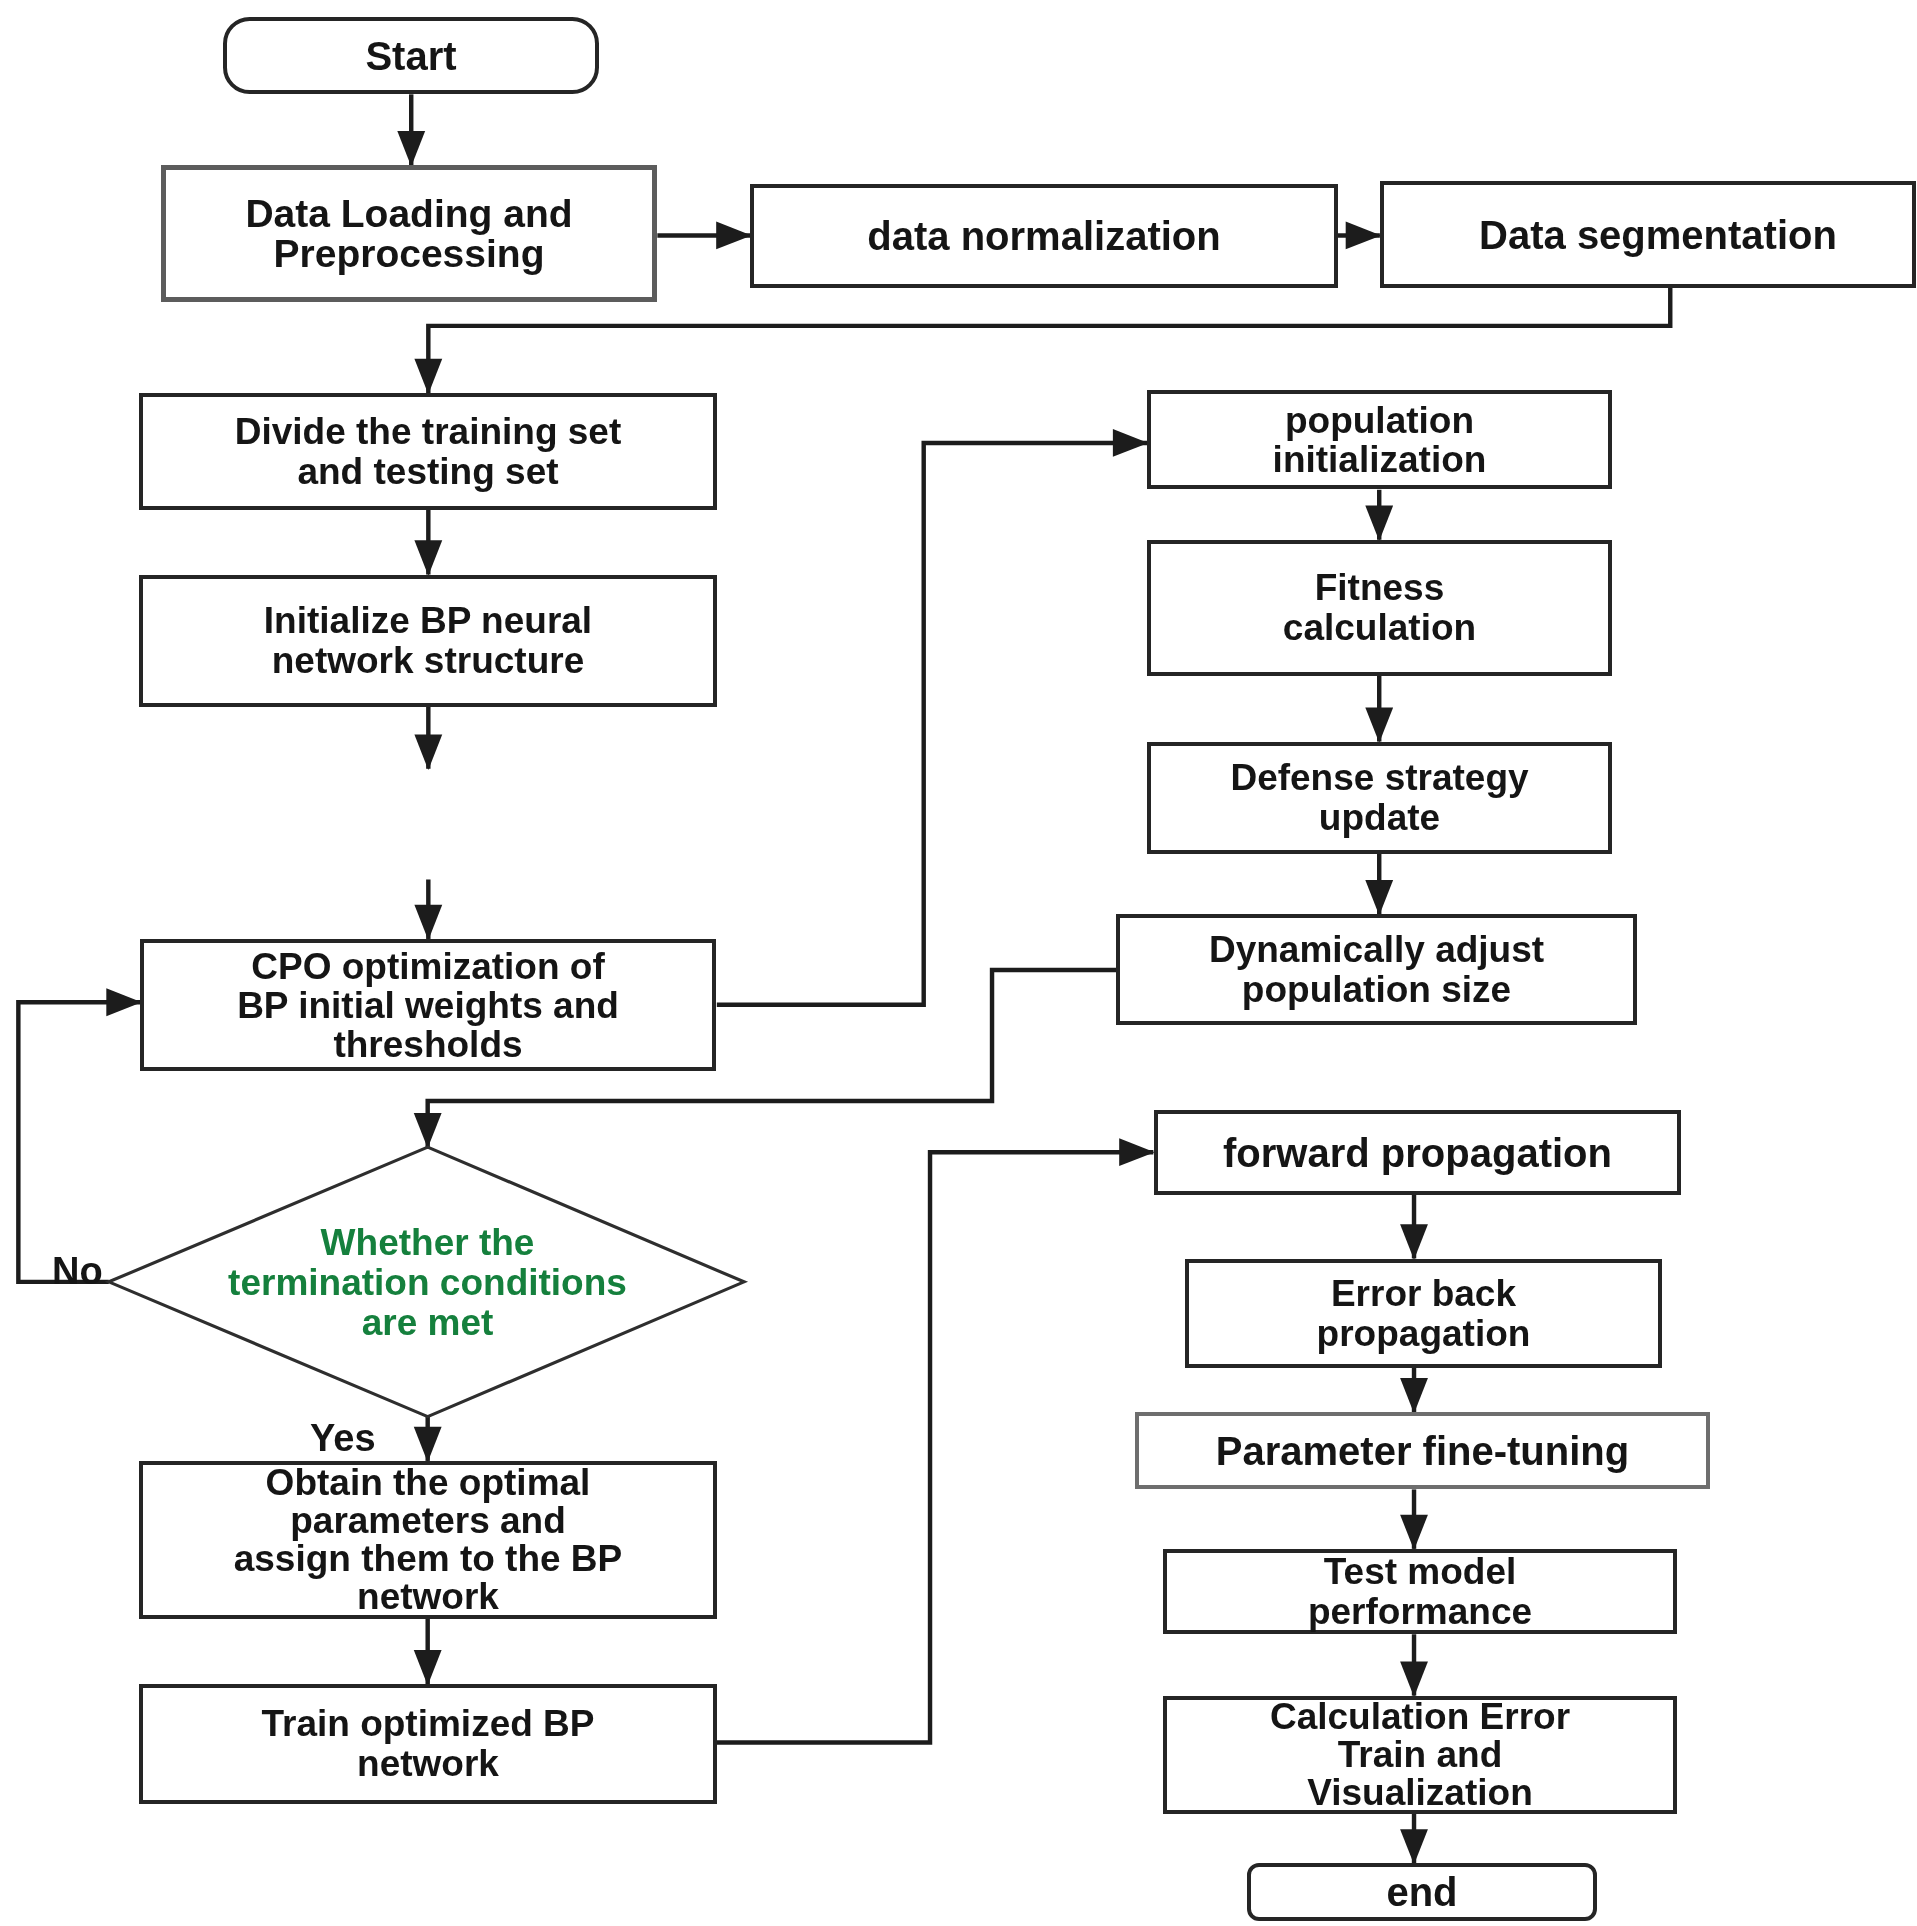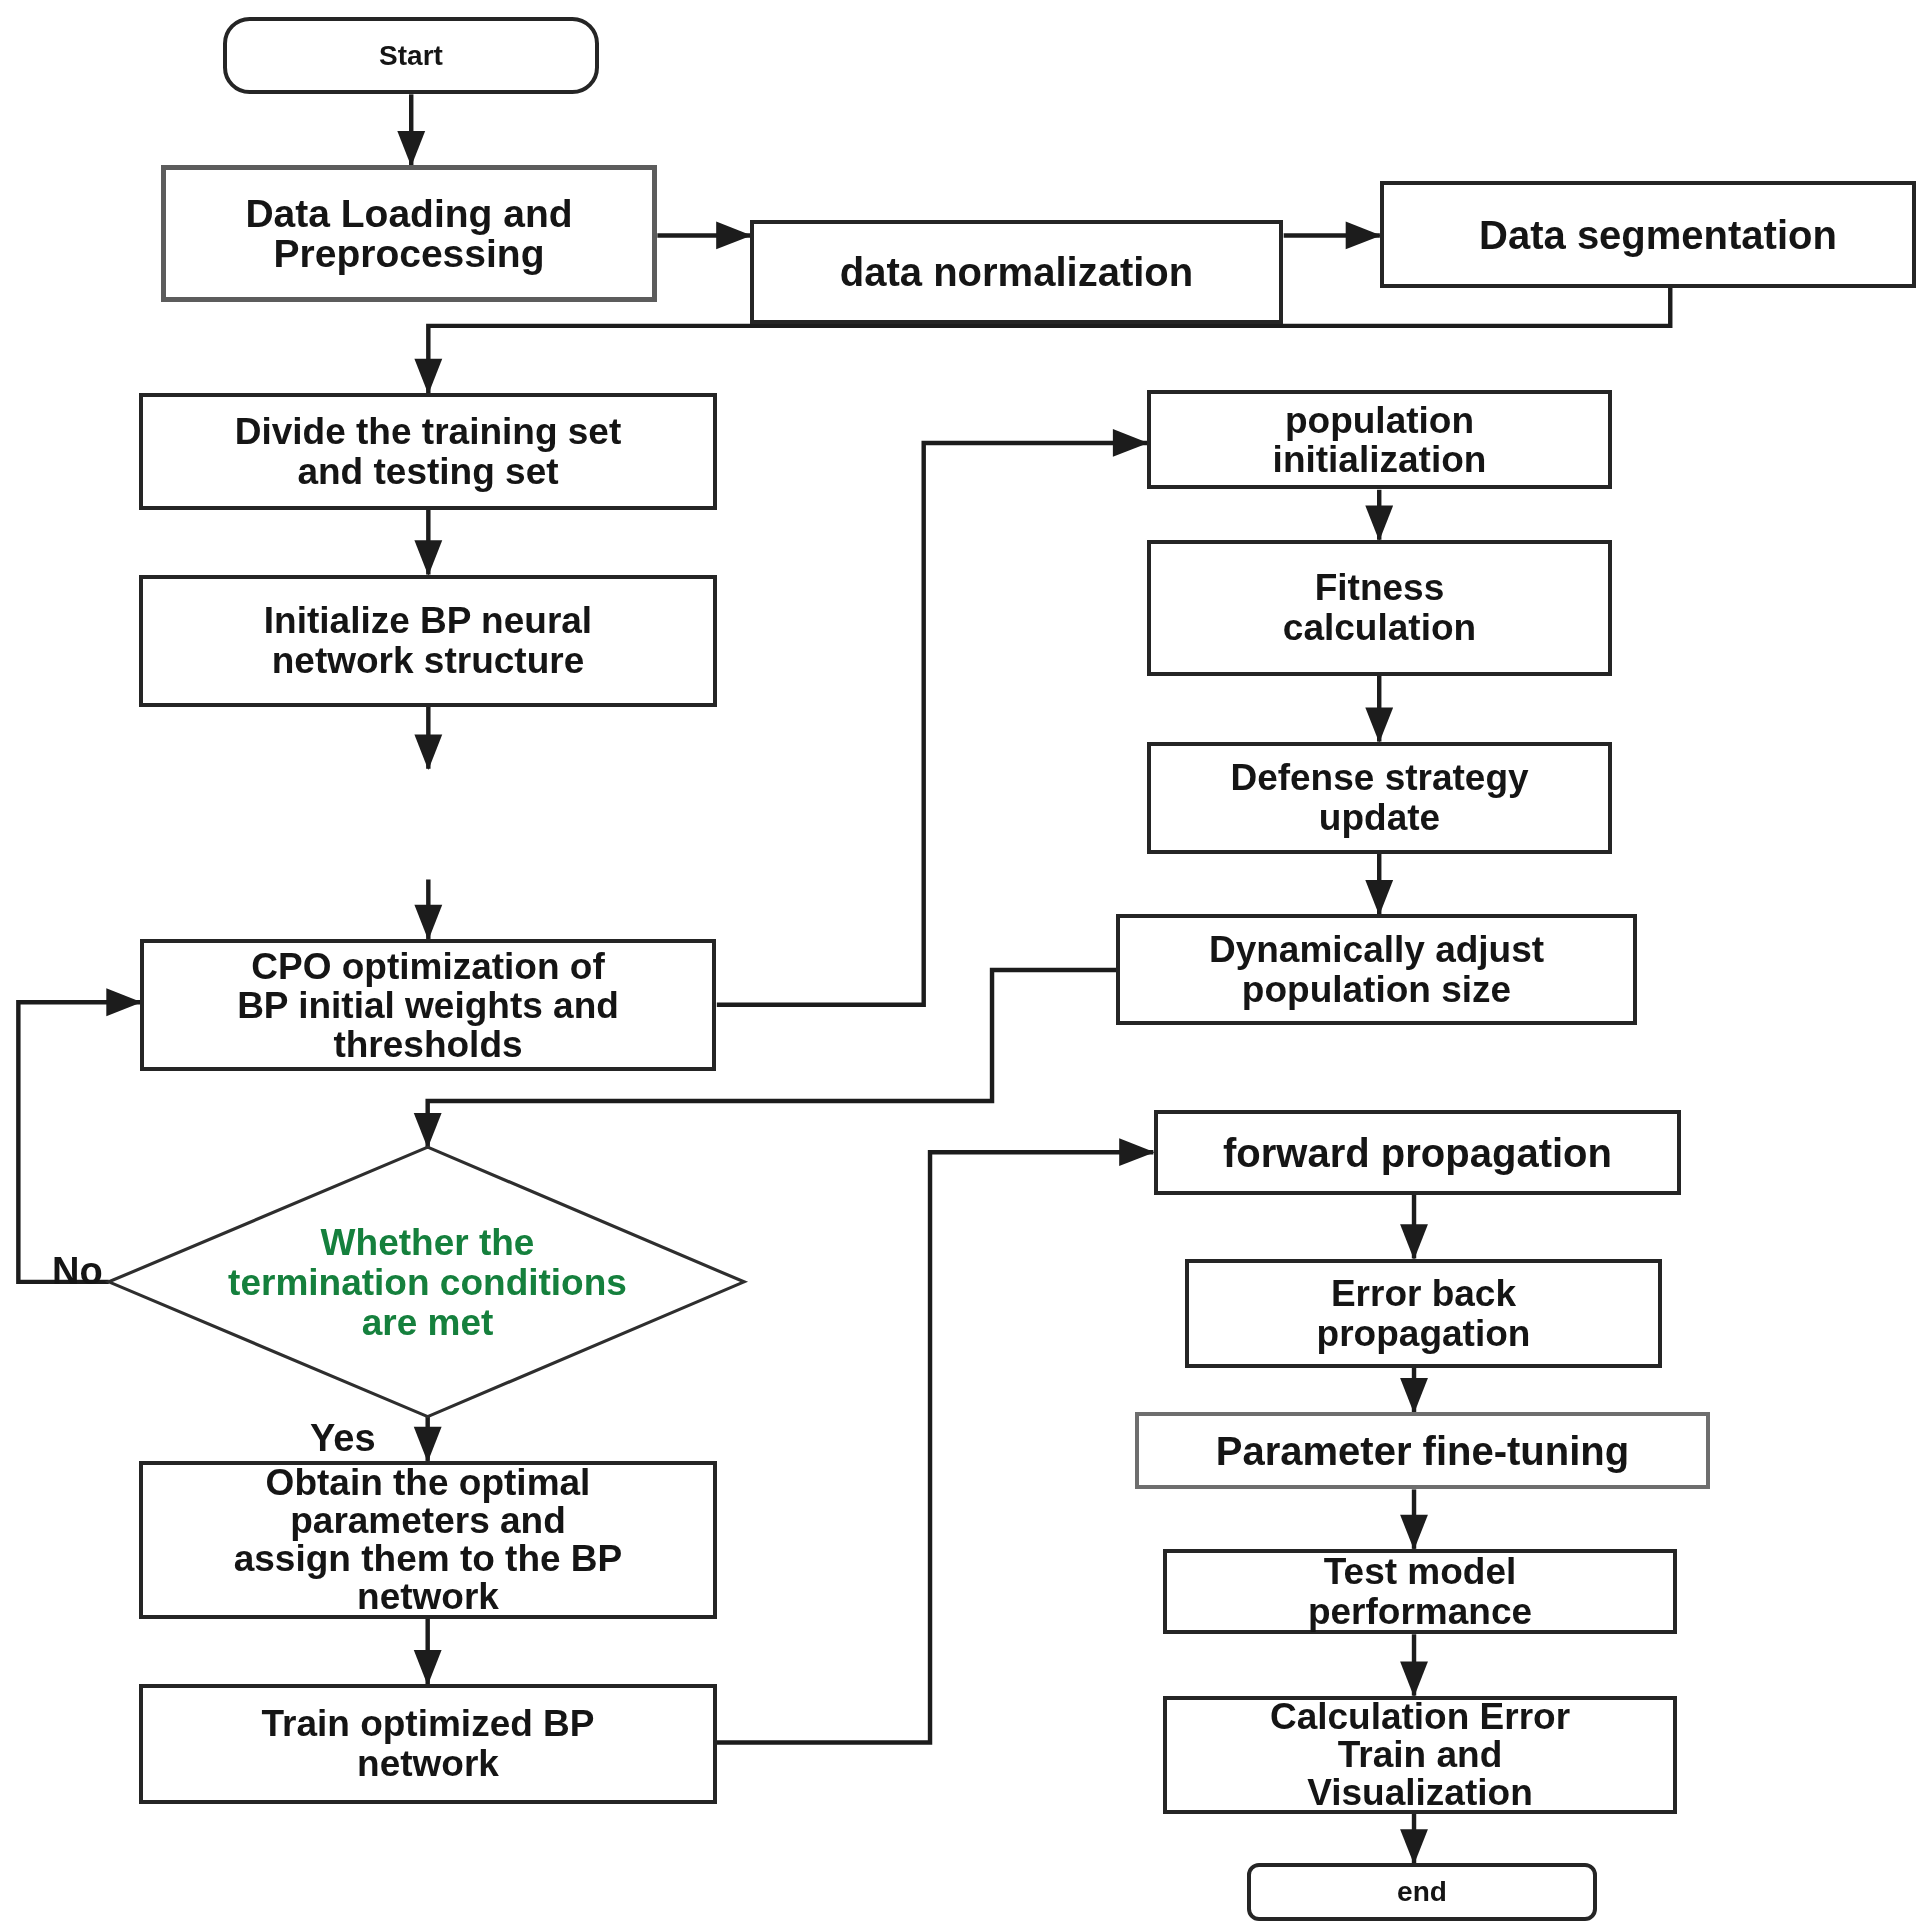--- a/index.html
+++ b/index.html
@@ -47,21 +47,21 @@
     font-weight: bold;
     font-size: 37px;
     line-height: 40px;
   }
   .node span {
     white-space: pre-line;
     display: block;
   }
   .node.rounded {
     border-radius: 26.6px;
-    font-size: 28px;
+    font-size: 40px;
   }
   .node.single {
     font-size: 40px;
   }
   .node.gray-border {
     border-color: #5c5c5c;
     border-width: 5.7px;
     justify-content: center;
   }
   .node.gray-border-thin {
@@ -131,21 +131,21 @@
 
   <div class="node rounded" style="left:223px;top:17px;width:376px;height:77px;">
     <span>Start</span>
   </div>
 
   <div class="node gray-border" style="left:161px;top:165px;width:496px;height:137px;font-size:39px;">
     <span>Data Loading and
 Preprocessing</span>
   </div>
 
-  <div class="node single" style="left:750px;top:184px;width:533px;height:104px;margin-top:36px;">
+  <div class="node single" style="left:750px;top:184px;width:588px;height:104px;">
     <span>data normalization</span>
   </div>
 
   <div class="node single" style="left:1380px;top:181px;width:536px;height:107px;padding-left:20px;">
     <span>Data segmentation</span>
   </div>
 
   <div class="node" style="left:139px;top:393px;width:578px;height:117px;">
     <span>Divide the training set
 and testing set</span>

